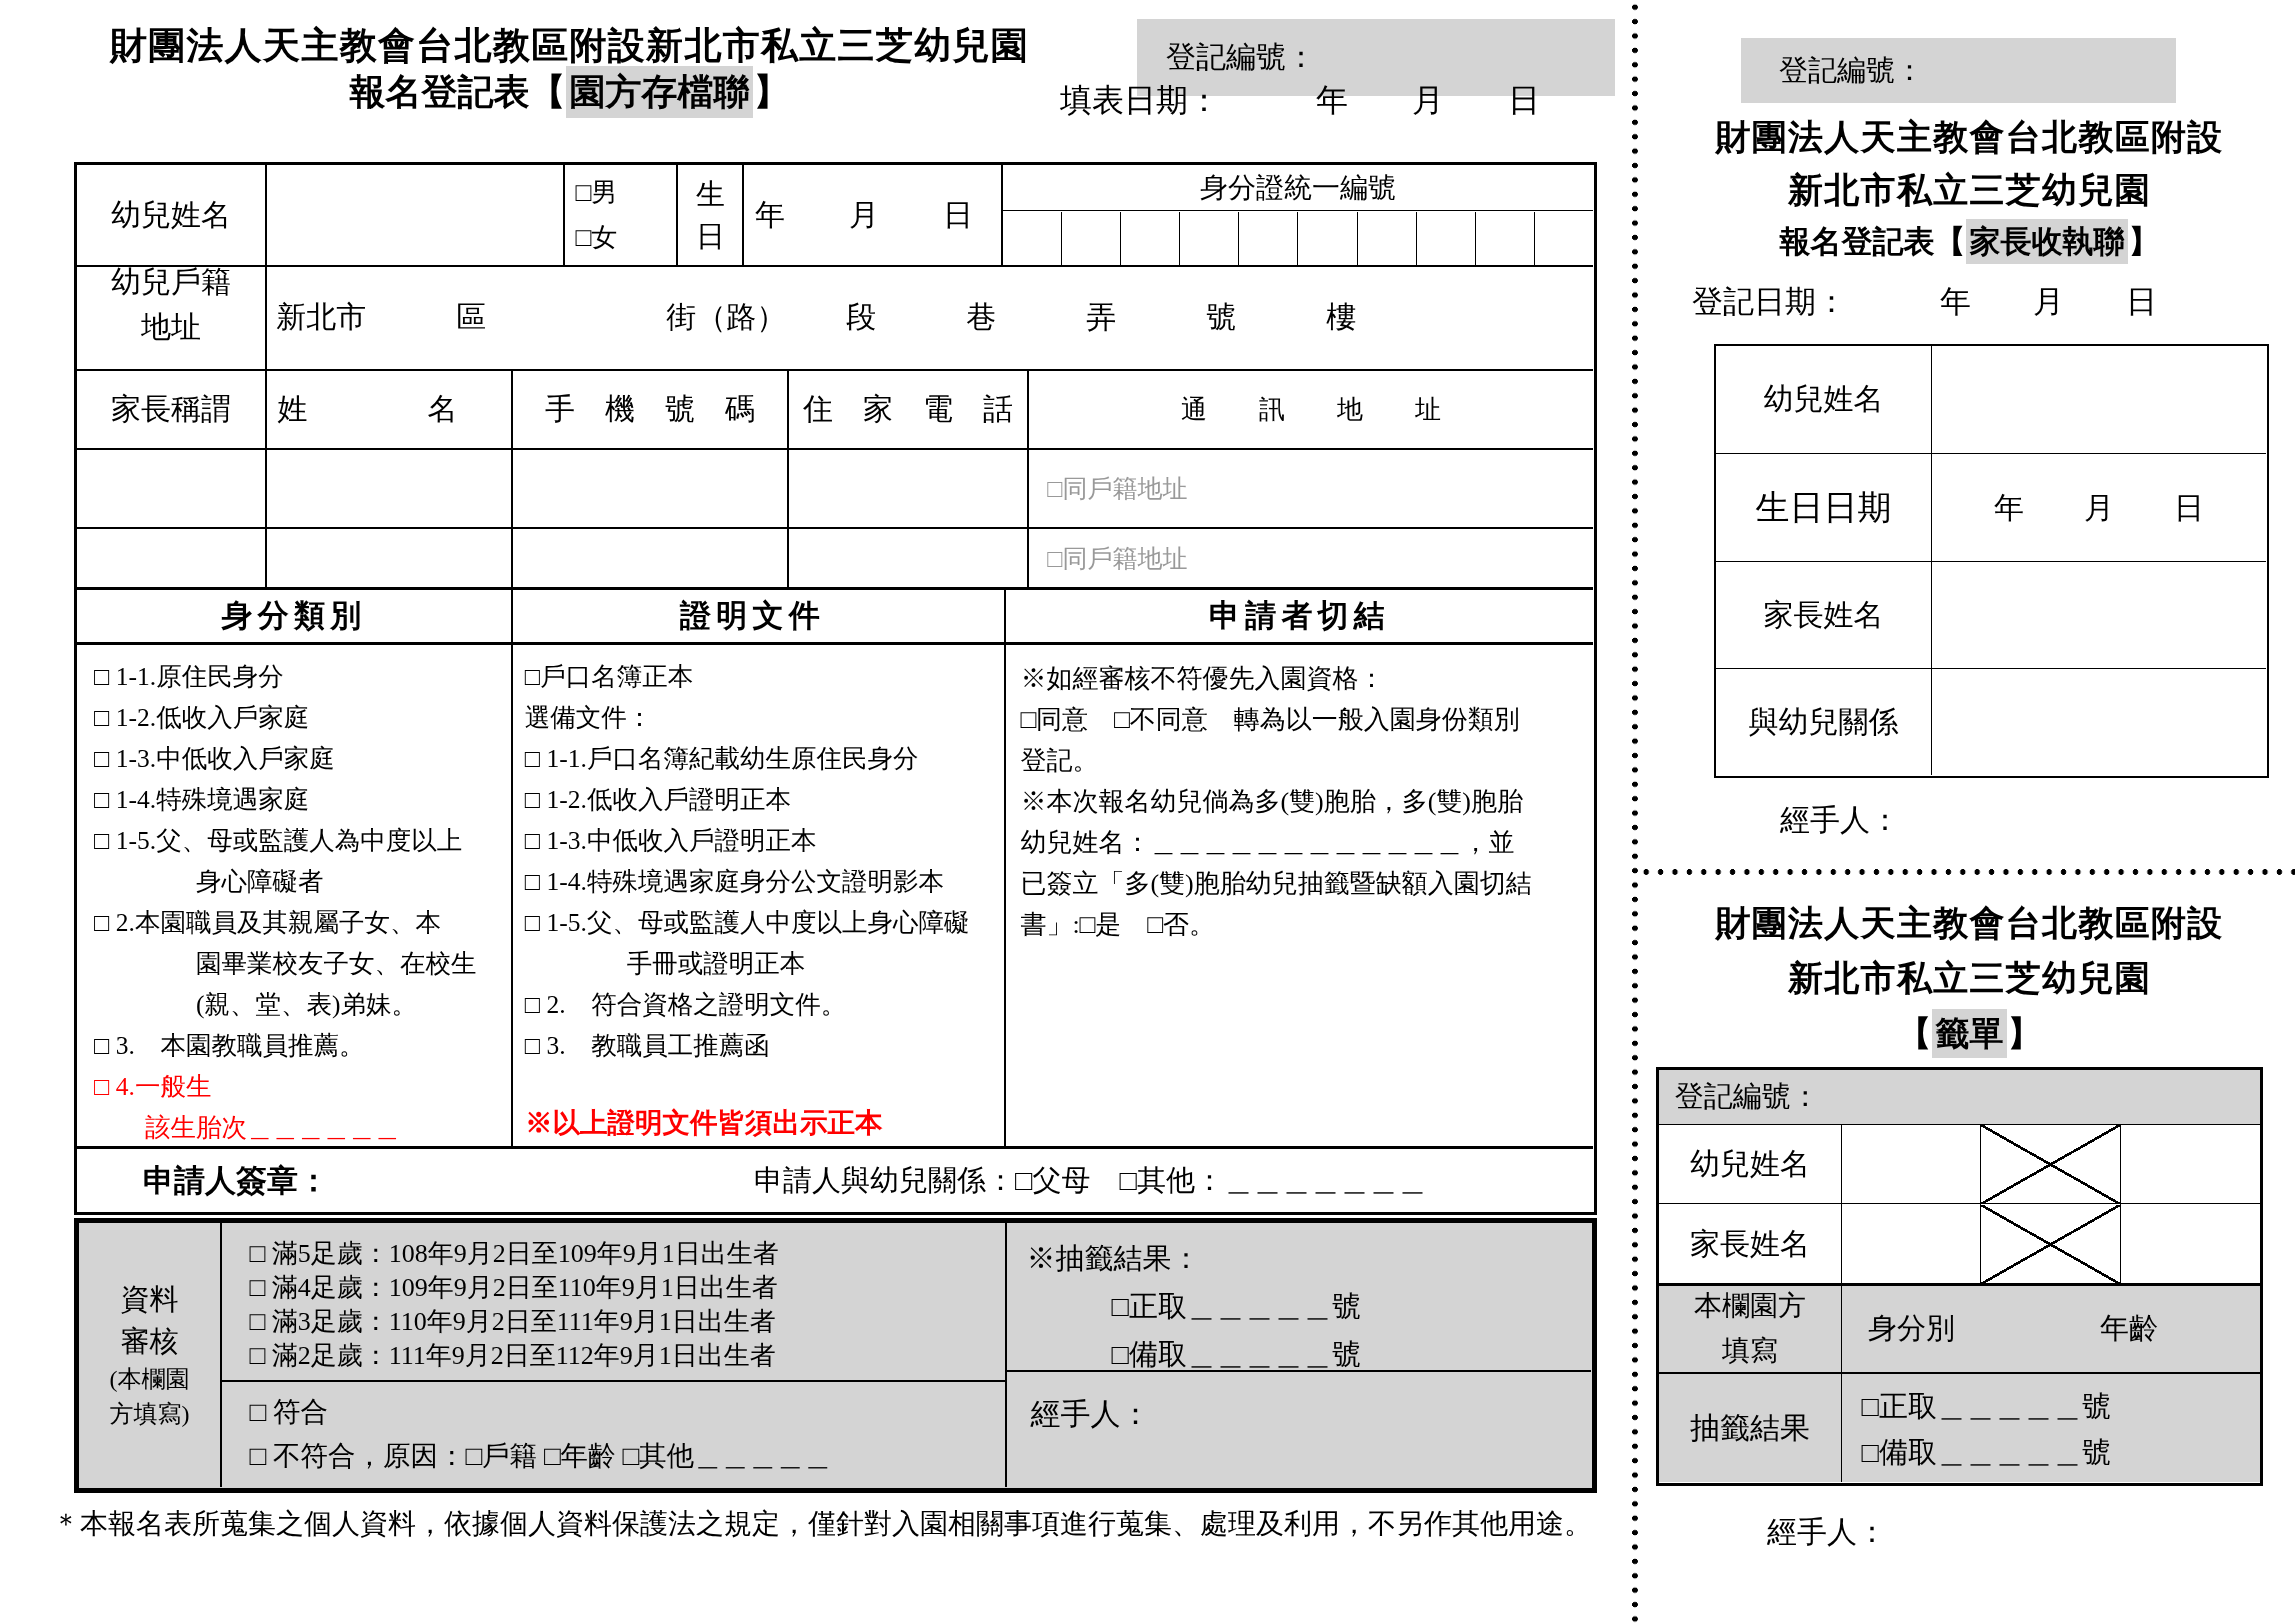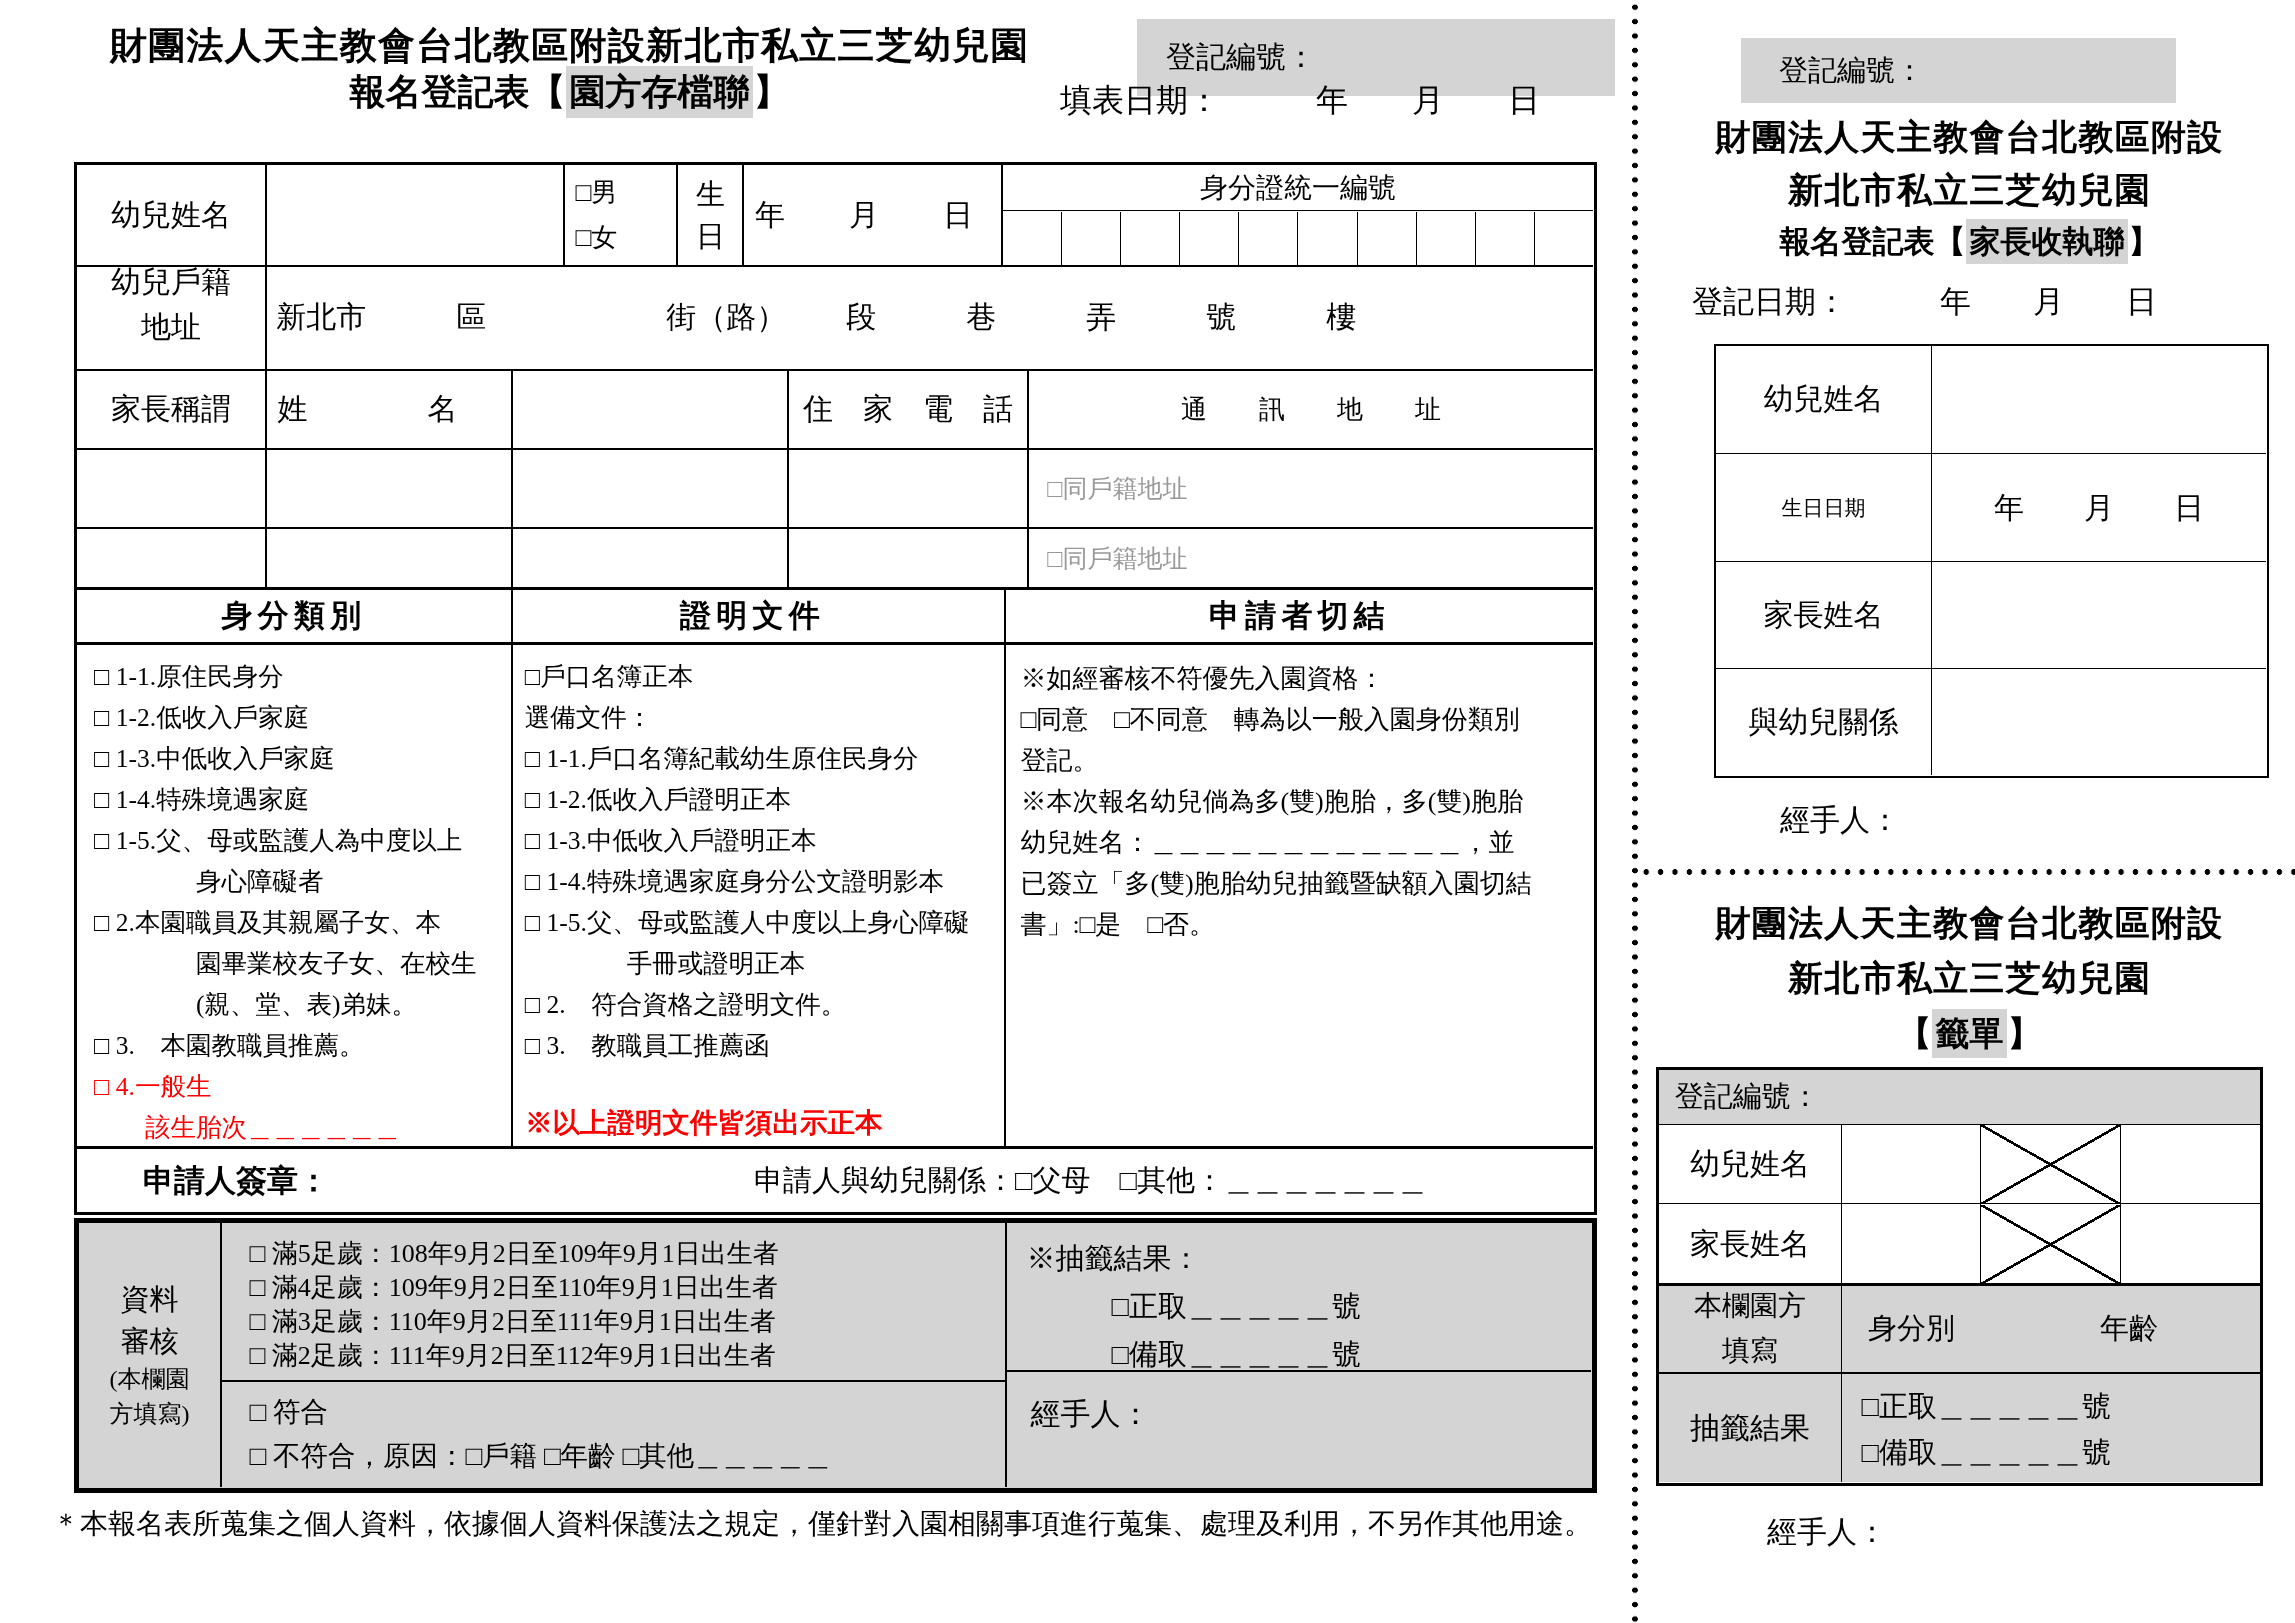--- a/index.html
+++ b/index.html
@@ -91,20 +91,21 @@
         <div class="idcell"></div>
         <div class="idcell"></div>
       </div>
 
     <div class="ab ctr pre" style="left:0;top:102px;width:188px;height:73px;font-size:30px;line-height:1.5;">幼兒戶籍
 地址</div>
     <div class="ab vctr pre" style="left:190px;top:102px;width:1326px;height:101px;padding-left:9.2px;font-size:30px;">新北市　　　區　　　　　　街（路）　　段　　　巷　　　弄　　　號　　　樓</div>
 
     <div class="ab ctr pre" style="left:0;top:205px;width:188px;height:78px;font-size:30px;">家長稱謂</div>
     <div class="ab vctr pre" style="left:190px;top:205px;width:244px;height:78px;padding-left:10.5px;font-size:30px;">姓　　　　名</div>
+    <div class="ab ctr pre" style="left:436px;top:205px;width:274px;height:78px;font-size:30px;">手　機　號　碼</div>
     <div class="ab ctr pre" style="left:712px;top:205px;width:238px;height:78px;font-size:30px;">住　家　電　話</div>
     <div class="ab ctr pre" style="left:952px;top:205px;width:564px;height:78px;font-size:26px;">通　　訊　　地　　址</div>
 
     <div class="ab" style="left:0;top:285px;width:188px;height:77px;"></div>
     <div class="ab" style="left:190px;top:285px;width:244px;height:77px;"></div>
     <div class="ab" style="left:436px;top:285px;width:274px;height:77px;"></div>
     <div class="ab" style="left:712px;top:285px;width:238px;height:77px;"></div>
     <div class="ab vctr hint pre" style="left:952px;top:285px;width:564px;height:77px;padding-left:18.3px;font-size:25px;">□同戶籍地址</div>
     <div class="ab" style="left:0;top:364px;width:188px;height:58px;"></div>
     <div class="ab" style="left:190px;top:364px;width:244px;height:58px;"></div>
@@ -215,21 +216,21 @@
 
   <div class="ab" style="left:1714px;top:344px;width:555px;height:434px;border:2.6px solid #000;">
     <i class="bk ab" style="left:215px;top:0;width:1.3px;height:429px;"></i>
     <i class="bk ab" style="left:0;top:107px;width:550px;height:1.3px;"></i>
     <i class="bk ab" style="left:0;top:215px;width:550px;height:1.3px;"></i>
     <i class="bk ab" style="left:0;top:322px;width:550px;height:1.3px;"></i>
 
     <div class="ab ctr pre" style="left:0;top:0;width:215px;height:107px;font-size:30px;">幼兒姓名</div>
     <div class="ab" style="left:216px;top:0;width:334px;height:107px;"></div>
 
-    <div class="ab ctr pre" style="left:0;top:109px;width:215px;height:106px;font-size:21px;">生日日期</div>
+    <div class="ab ctr pre" style="left:0;top:109px;width:215px;height:106px;font-size:34px;">生日日期</div>
     <div class="ab ctr pre" style="left:216px;top:109px;width:334px;height:106px;font-size:30px;">年　　月　　日</div>
 
     <div class="ab ctr pre" style="left:0;top:216px;width:215px;height:106px;font-size:30px;">家長姓名</div>
     <div class="ab" style="left:216px;top:216px;width:334px;height:106px;"></div>
 
     <div class="ab ctr pre" style="left:0;top:323px;width:215px;height:106px;font-size:30px;">與幼兒關係</div>
     <div class="ab" style="left:216px;top:323px;width:334px;height:106px;"></div>
   </div>
 
   <div class="ab pre" style="left:1780px;top:800px;font-size:30px;">經手人：</div>

